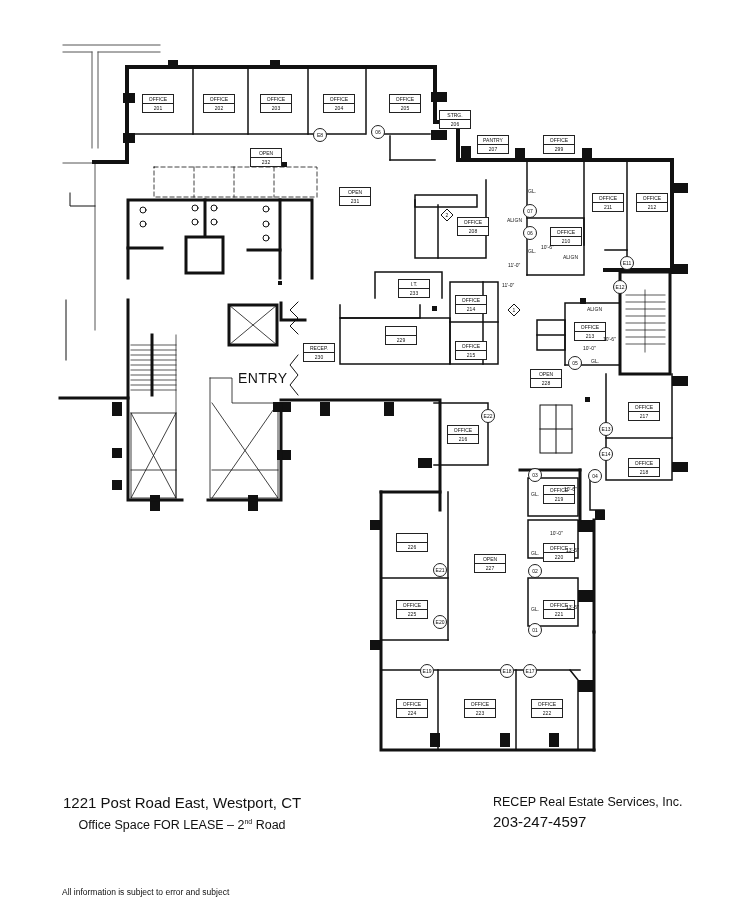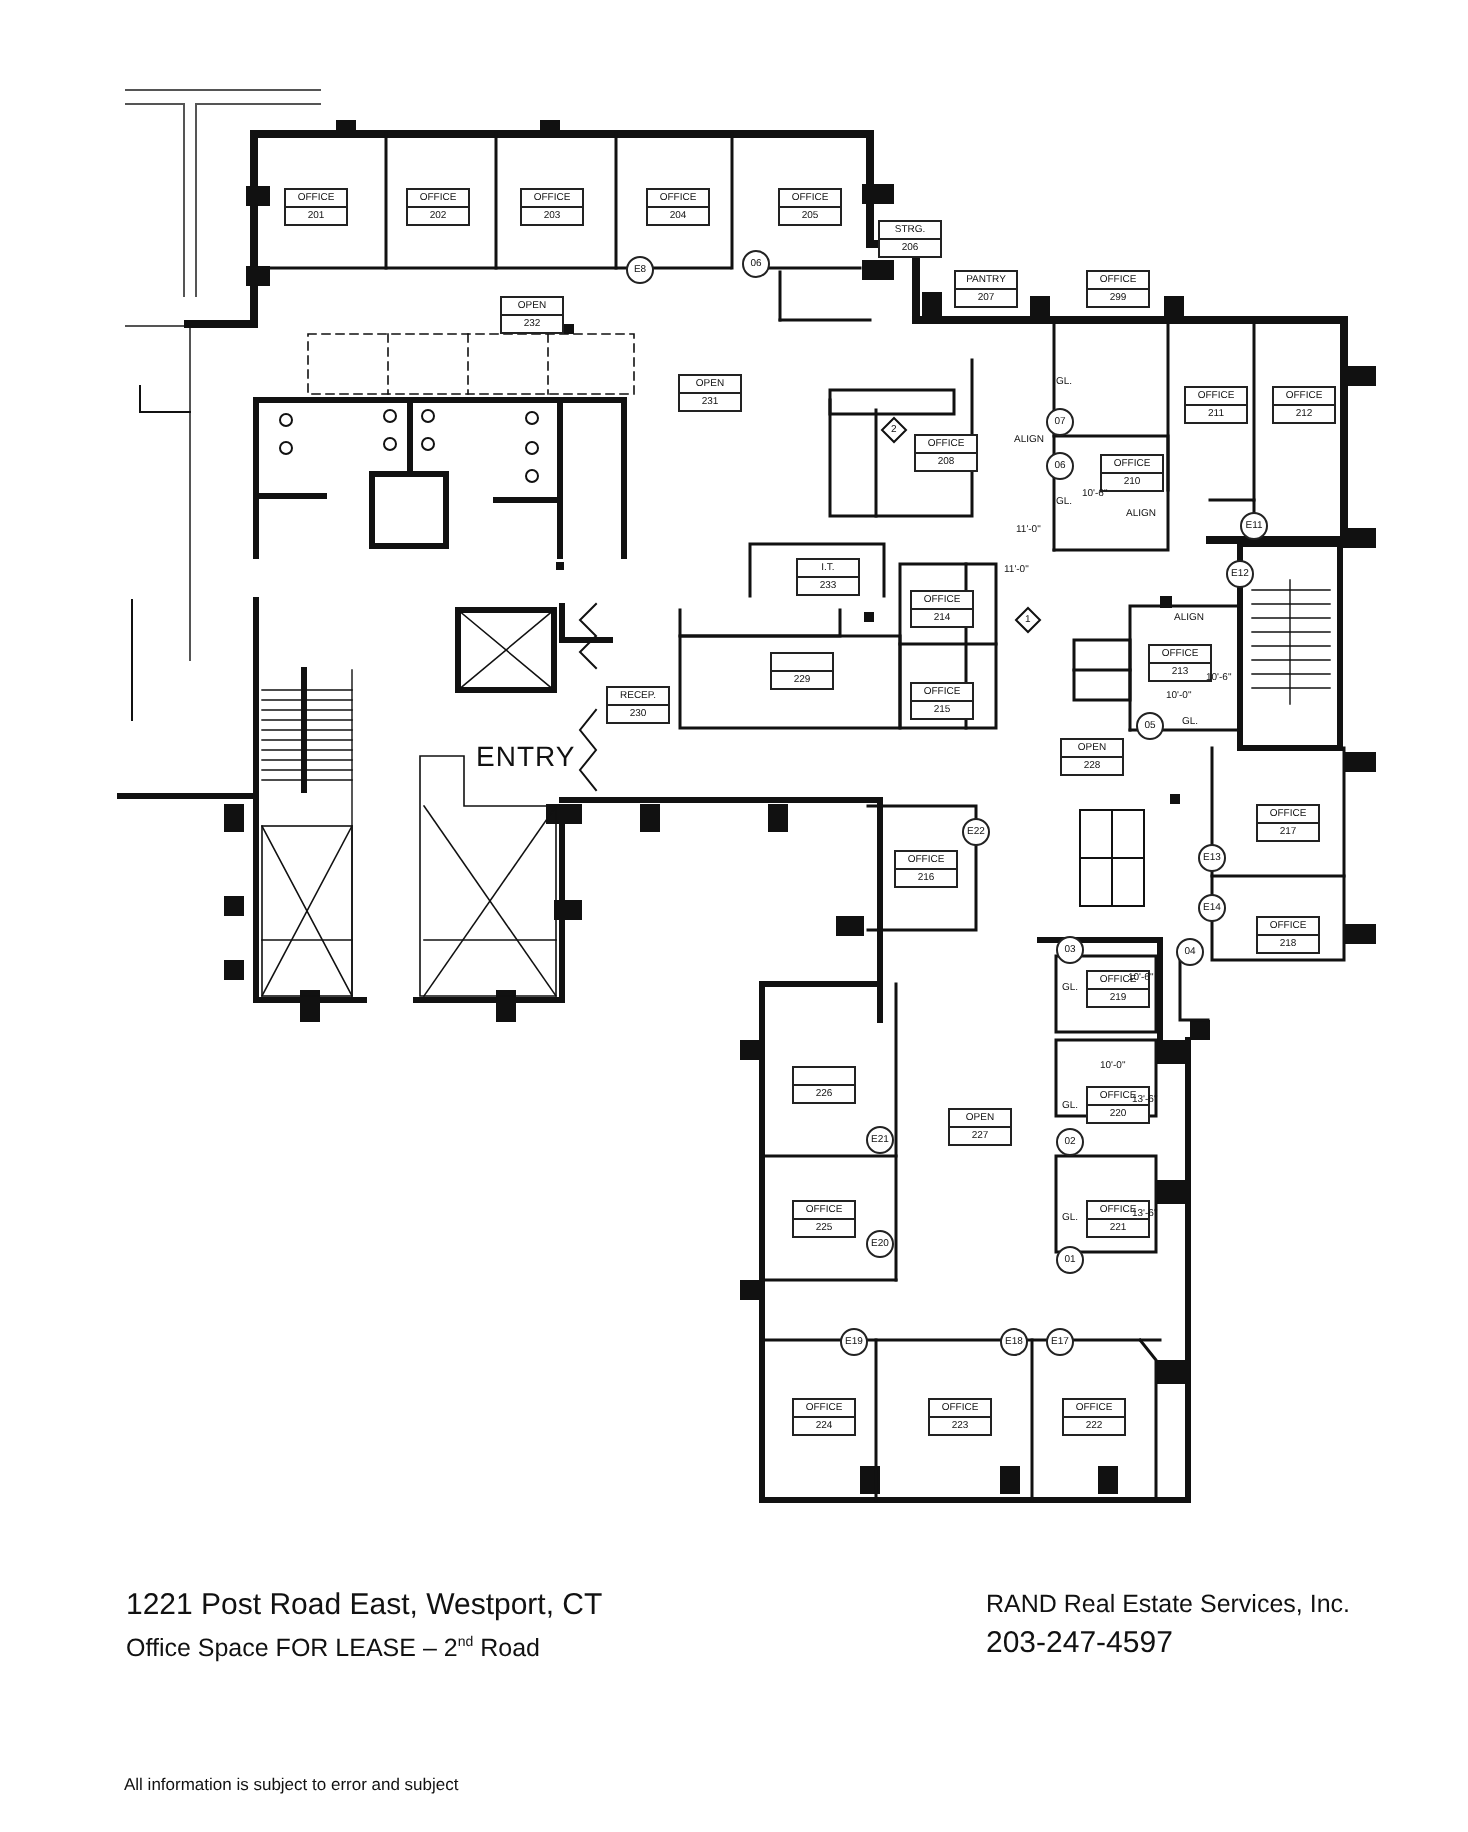--- a/index.html
+++ b/index.html
@@ -4,21 +4,21 @@
 <style>
   html, body { margin: 0; padding: 0; background: #ffffff; }
   body { width: 734px; height: 916px; position: relative; overflow: hidden; font-family: "Liberation Sans", sans-serif; color: #111; }
   #plan { position: absolute; left: 0; top: 0; width: 734px; height: 780px; }
   .room-tag { position: absolute; border: 1px solid #222; background: #fff; font-family: "Liberation Sans", sans-serif; font-size: 5px; text-align: center; line-height: 8px; width: 30px; }
   .room-tag .t { border-bottom: 1px solid #222; display: block; height: 8px; }
   .room-tag .n { display: block; height: 8px; }
   .tag-small { position: absolute; font-size: 5px; font-family: "Liberation Sans", sans-serif; }
   .circle-tag { position: absolute; width: 12px; height: 12px; border: 1px solid #222; border-radius: 50%; background:#fff; font-size: 5px; line-height: 12px; text-align: center; font-family: "Liberation Sans", sans-serif; }
   .entry-label { position: absolute; left: 238px; top: 370px; font-size: 14px; letter-spacing: 0.5px; font-family: "Liberation Sans", sans-serif; }
-  .footer-left { position: absolute; left: 63px; top: 793px; font-family: "Liberation Sans", sans-serif; }
+  .footer-left { position: absolute; left: 63px; top: 793px; font-family: "Liberation Sans", sans-serif; text-align: center; }
   .footer-left .addr { font-size: 15px; line-height: 20px; }
   .footer-left .line { font-size: 12.5px; line-height: 18px; }
   .footer-left sup { font-size: 7px; }
   .footer-right { position: absolute; left: 493px; top: 793px; font-family: "Liberation Sans", sans-serif; }
   .footer-right .contact { font-size: 15px; line-height: 20px; }
   .footer-right .line { font-size: 12.5px; line-height: 18px; }
   .footer-right .phone { font-size: 15px; line-height: 22px; }
   .disclaimer { position: absolute; left: 62px; top: 887px; font-size: 8.5px; font-family: "Liberation Sans", sans-serif; }
 </style>
 </head>
@@ -435,17 +435,17 @@
   </div>
 
 <div class="entry-label">ENTRY</div>
 
 <div class="footer-left">
   <div class="addr">1221 Post Road East, Westport, CT</div>
   <div class="line"><span>Office Space FOR LEASE – 2</span><sup>nd</sup><span> Road</span></div>
 </div>
 
 <div class="footer-right">
-  <div class="line">RAND Real Estate Services, Inc.</div>
+  <div class="line">RECEP Real Estate Services, Inc.</div>
   <div class="phone">203-247-4597</div>
 </div>
 
 <div class="disclaimer">All information is subject to error and subject</div>
 
 </body></html>

